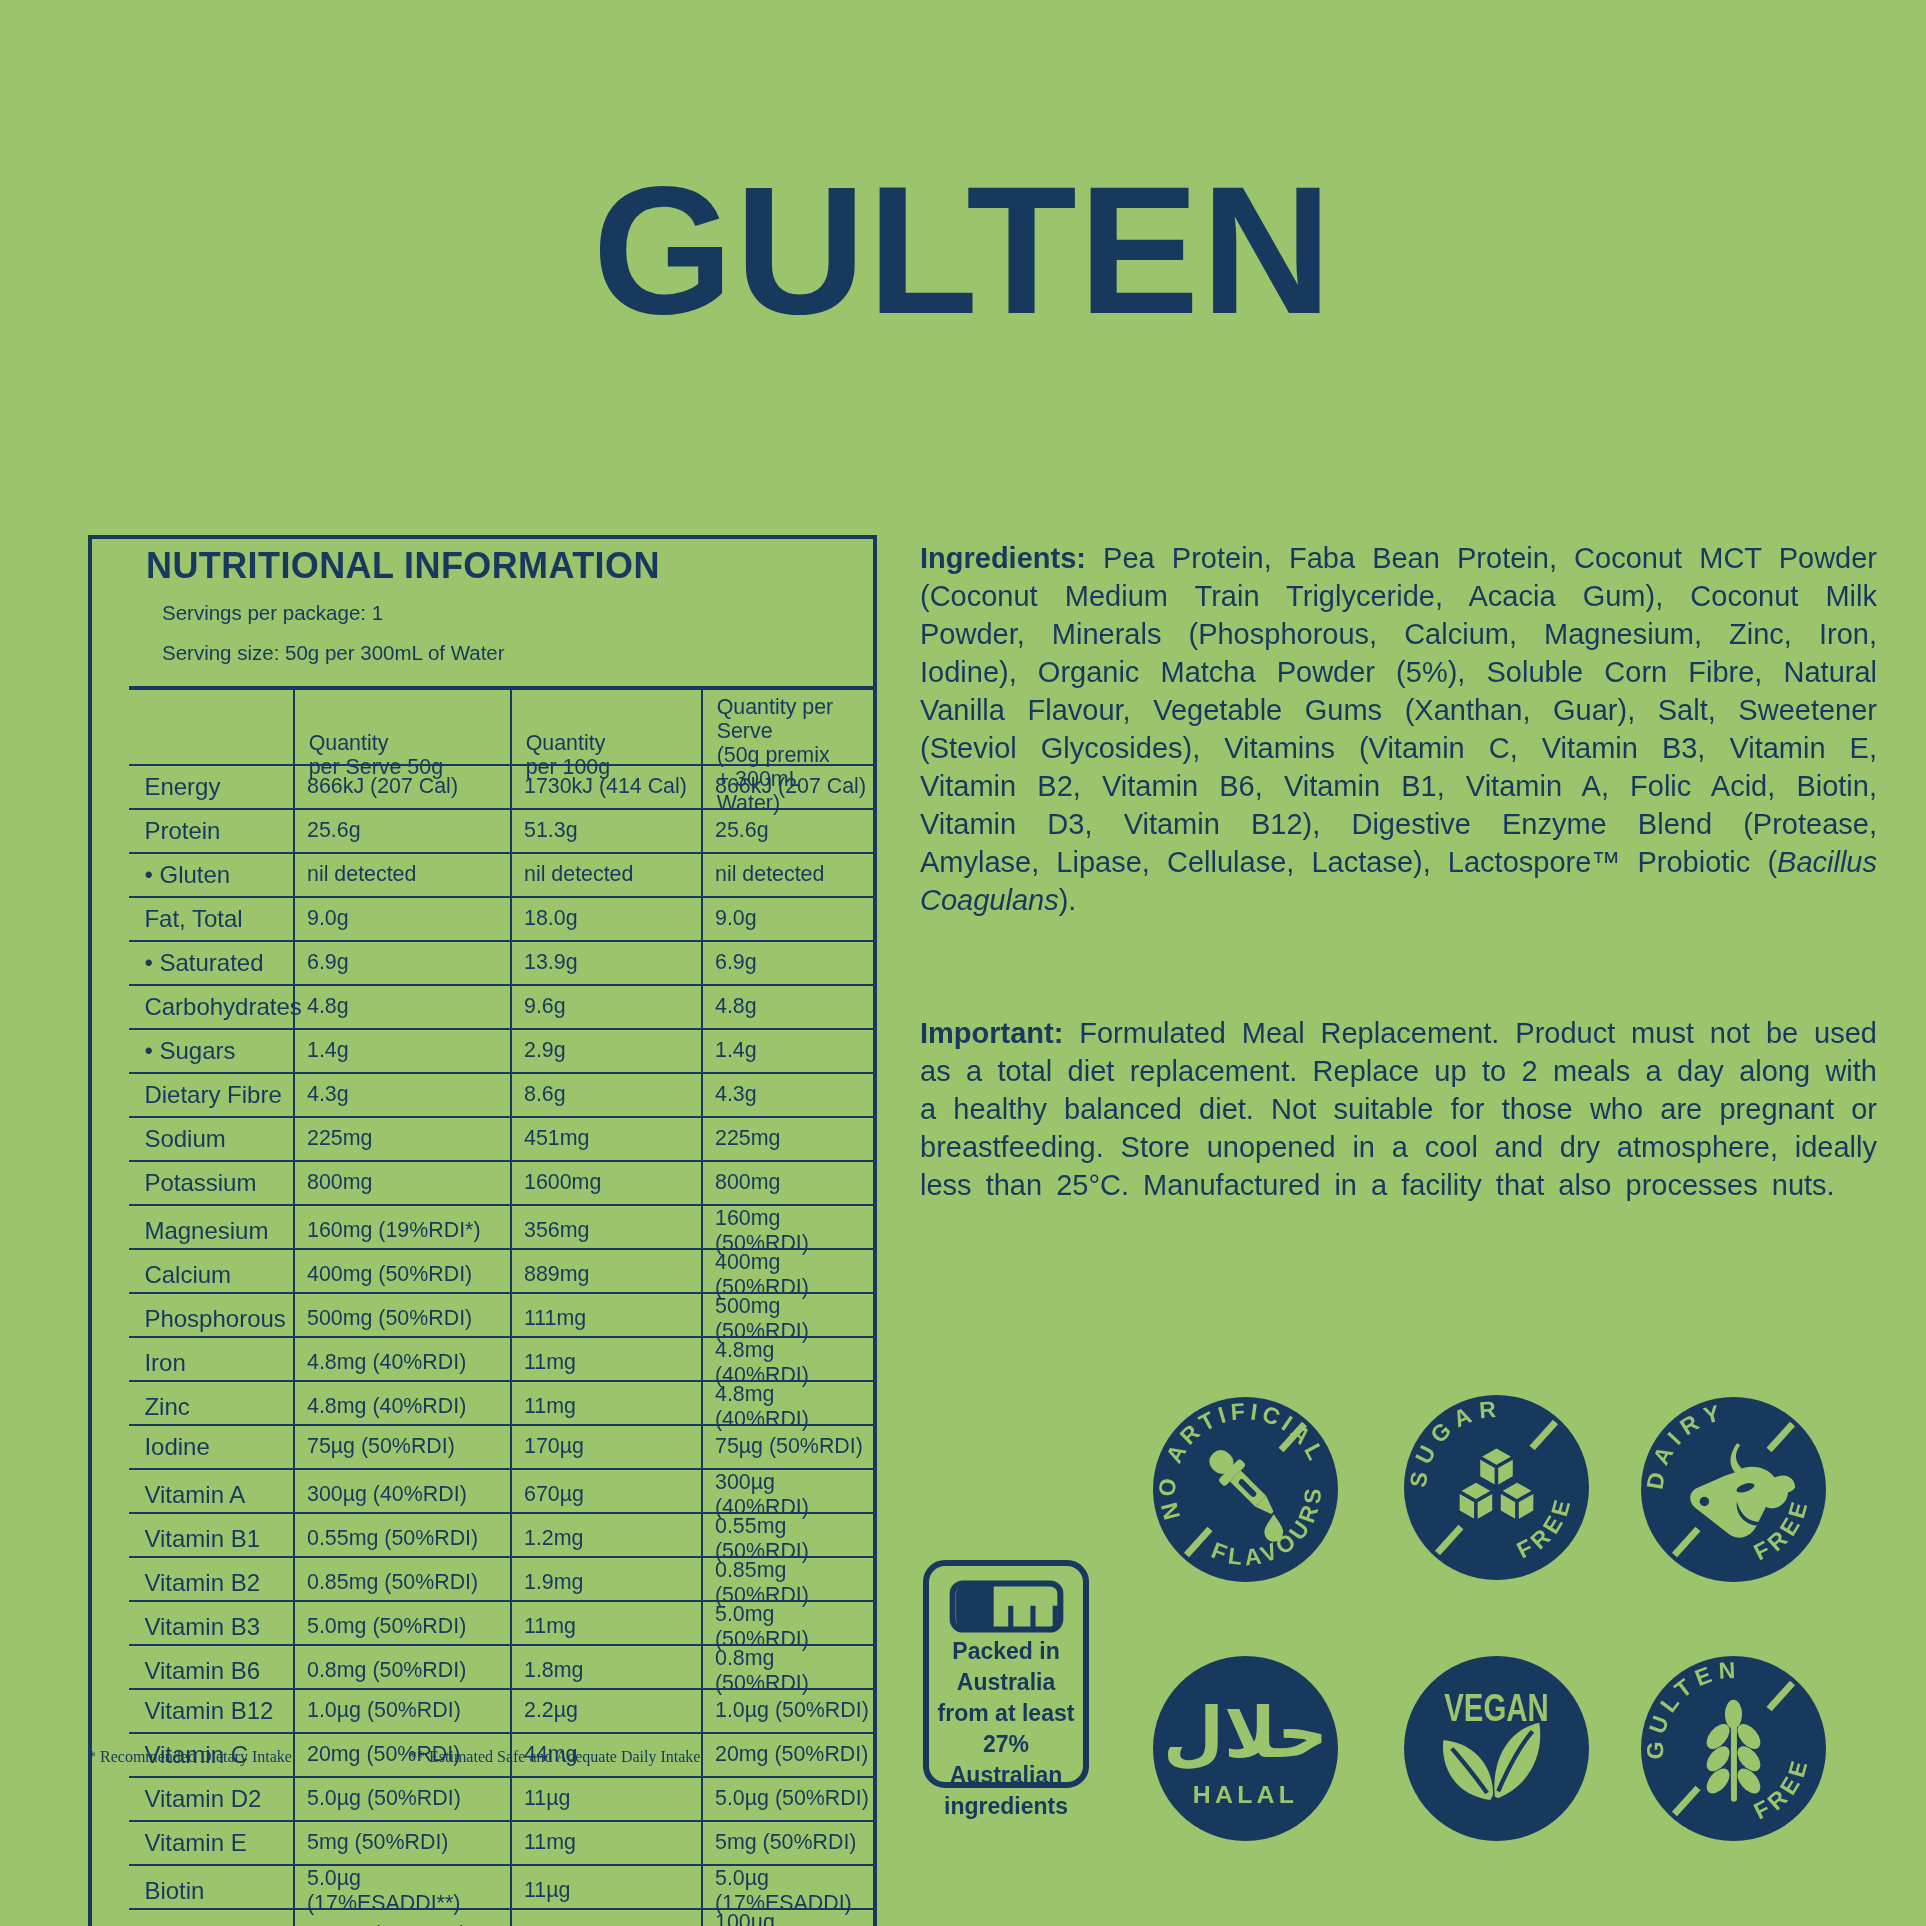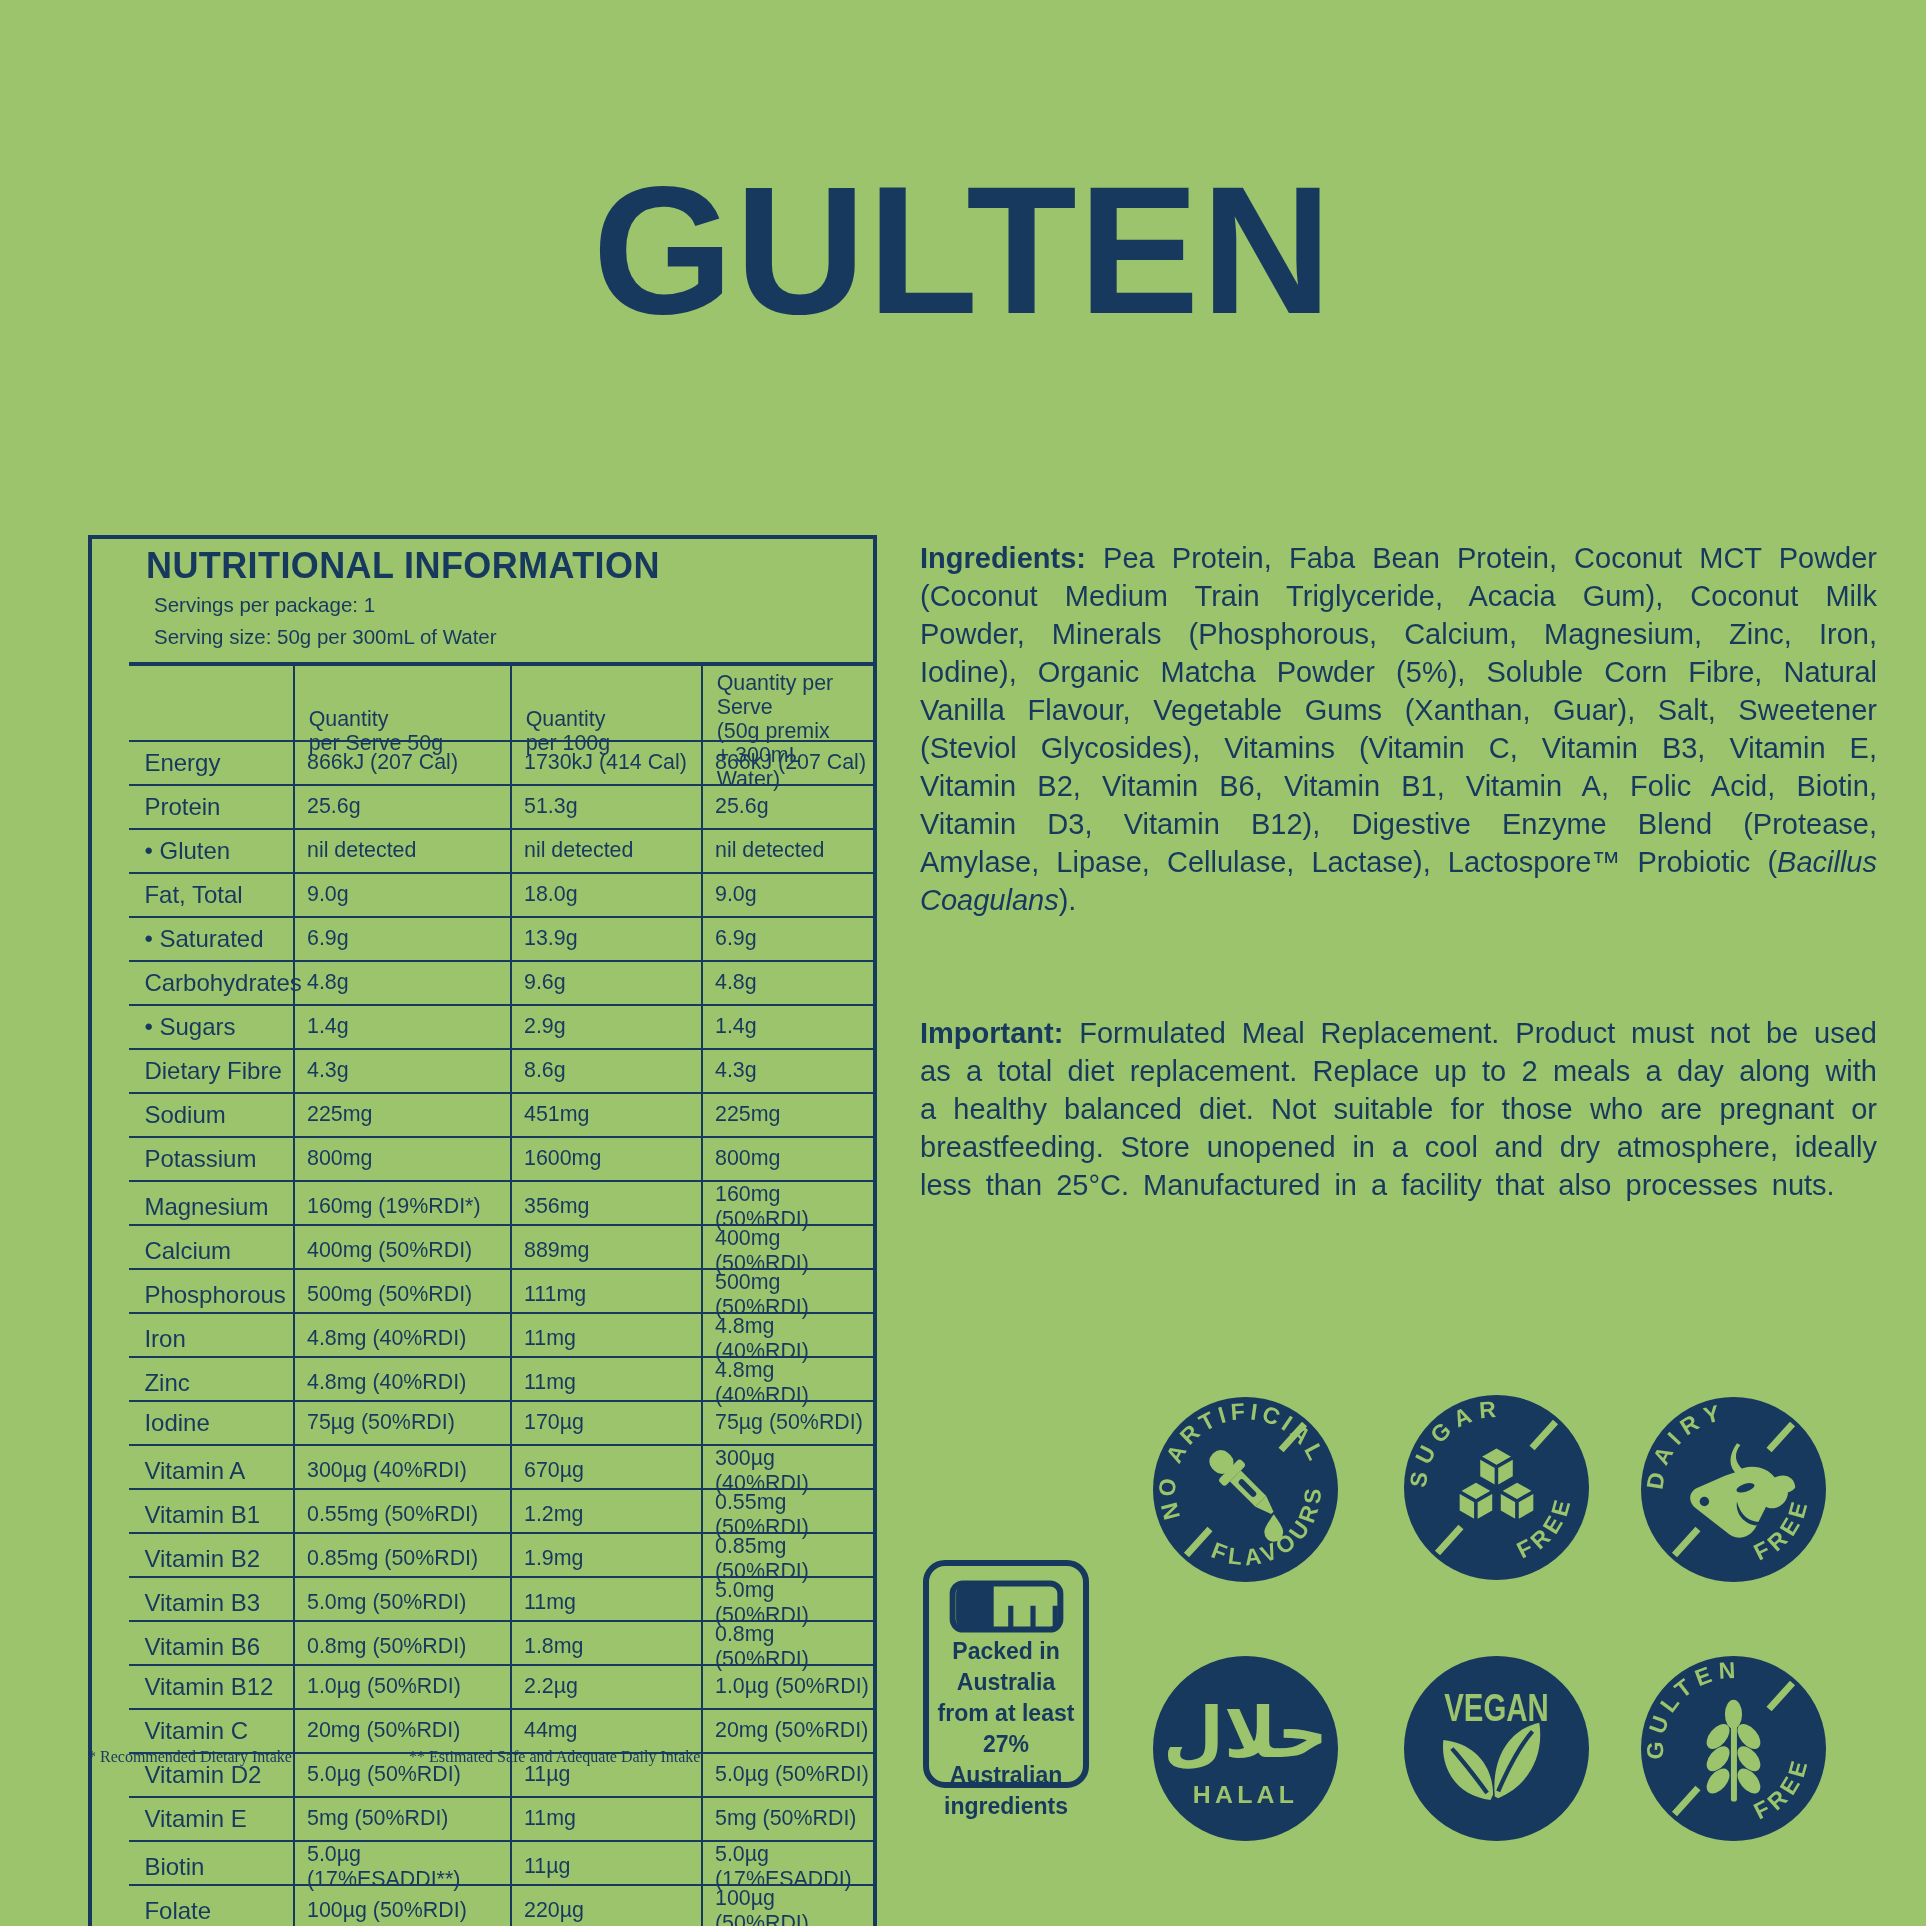--- a/index.html
+++ b/index.html
@@ -15,21 +15,21 @@
     position:absolute;top:151px;left:0;width:100%;text-align:center;
     font-size:181px;font-weight:800;letter-spacing:1.7px;line-height:1.1;
   }
   
   .nutri{
     position:absolute;left:88px;top:535px;width:789px;
     border:4.3px solid var(--navy);box-sizing:border-box;background:var(--green);padding-left:37px;
   }
   .nutri-head{padding:6.8px 17px 5.1px;}
   .nutri-head h2{margin:0;font-size:36px;font-weight:700;letter-spacing:0.4px;line-height:39px;}
-  .nutri-head p{margin:8px;font-size:20.5px;line-height:24px;font-weight:400;}
+  .nutri-head p{margin:16px;font-size:20.5px;line-height:24px;font-weight:400;}
   .grid{display:grid;grid-template-columns:164px 217px 191px 1fr;}
   .grid > .cell{box-sizing:border-box;display:flex;align-items:center;}
   .grid > .cell + .cell{border-left:2.6px solid var(--navy);}
   .grid-header{border-top:4.3px solid var(--navy);height:74px;}
   .grid-header .cell{padding:5.1px 6.8px 5.1px 13.7px;font-size:21.4px;line-height:24px;white-space:pre-line;font-weight:400;}
   .nt-row{border-top:2.6px solid var(--navy);height:42px;}
   .nt-row .cell{font-size:21.4px;padding-left:12px;}
   .nt-row .cell.nt-name{font-size:24px;padding-left:15.4px;}
   
   .footnotes{position:absolute;left:88px;top:1748px;width:899px;height:34px;font-size:16px;font-family:Liberation Serif, serif;}

